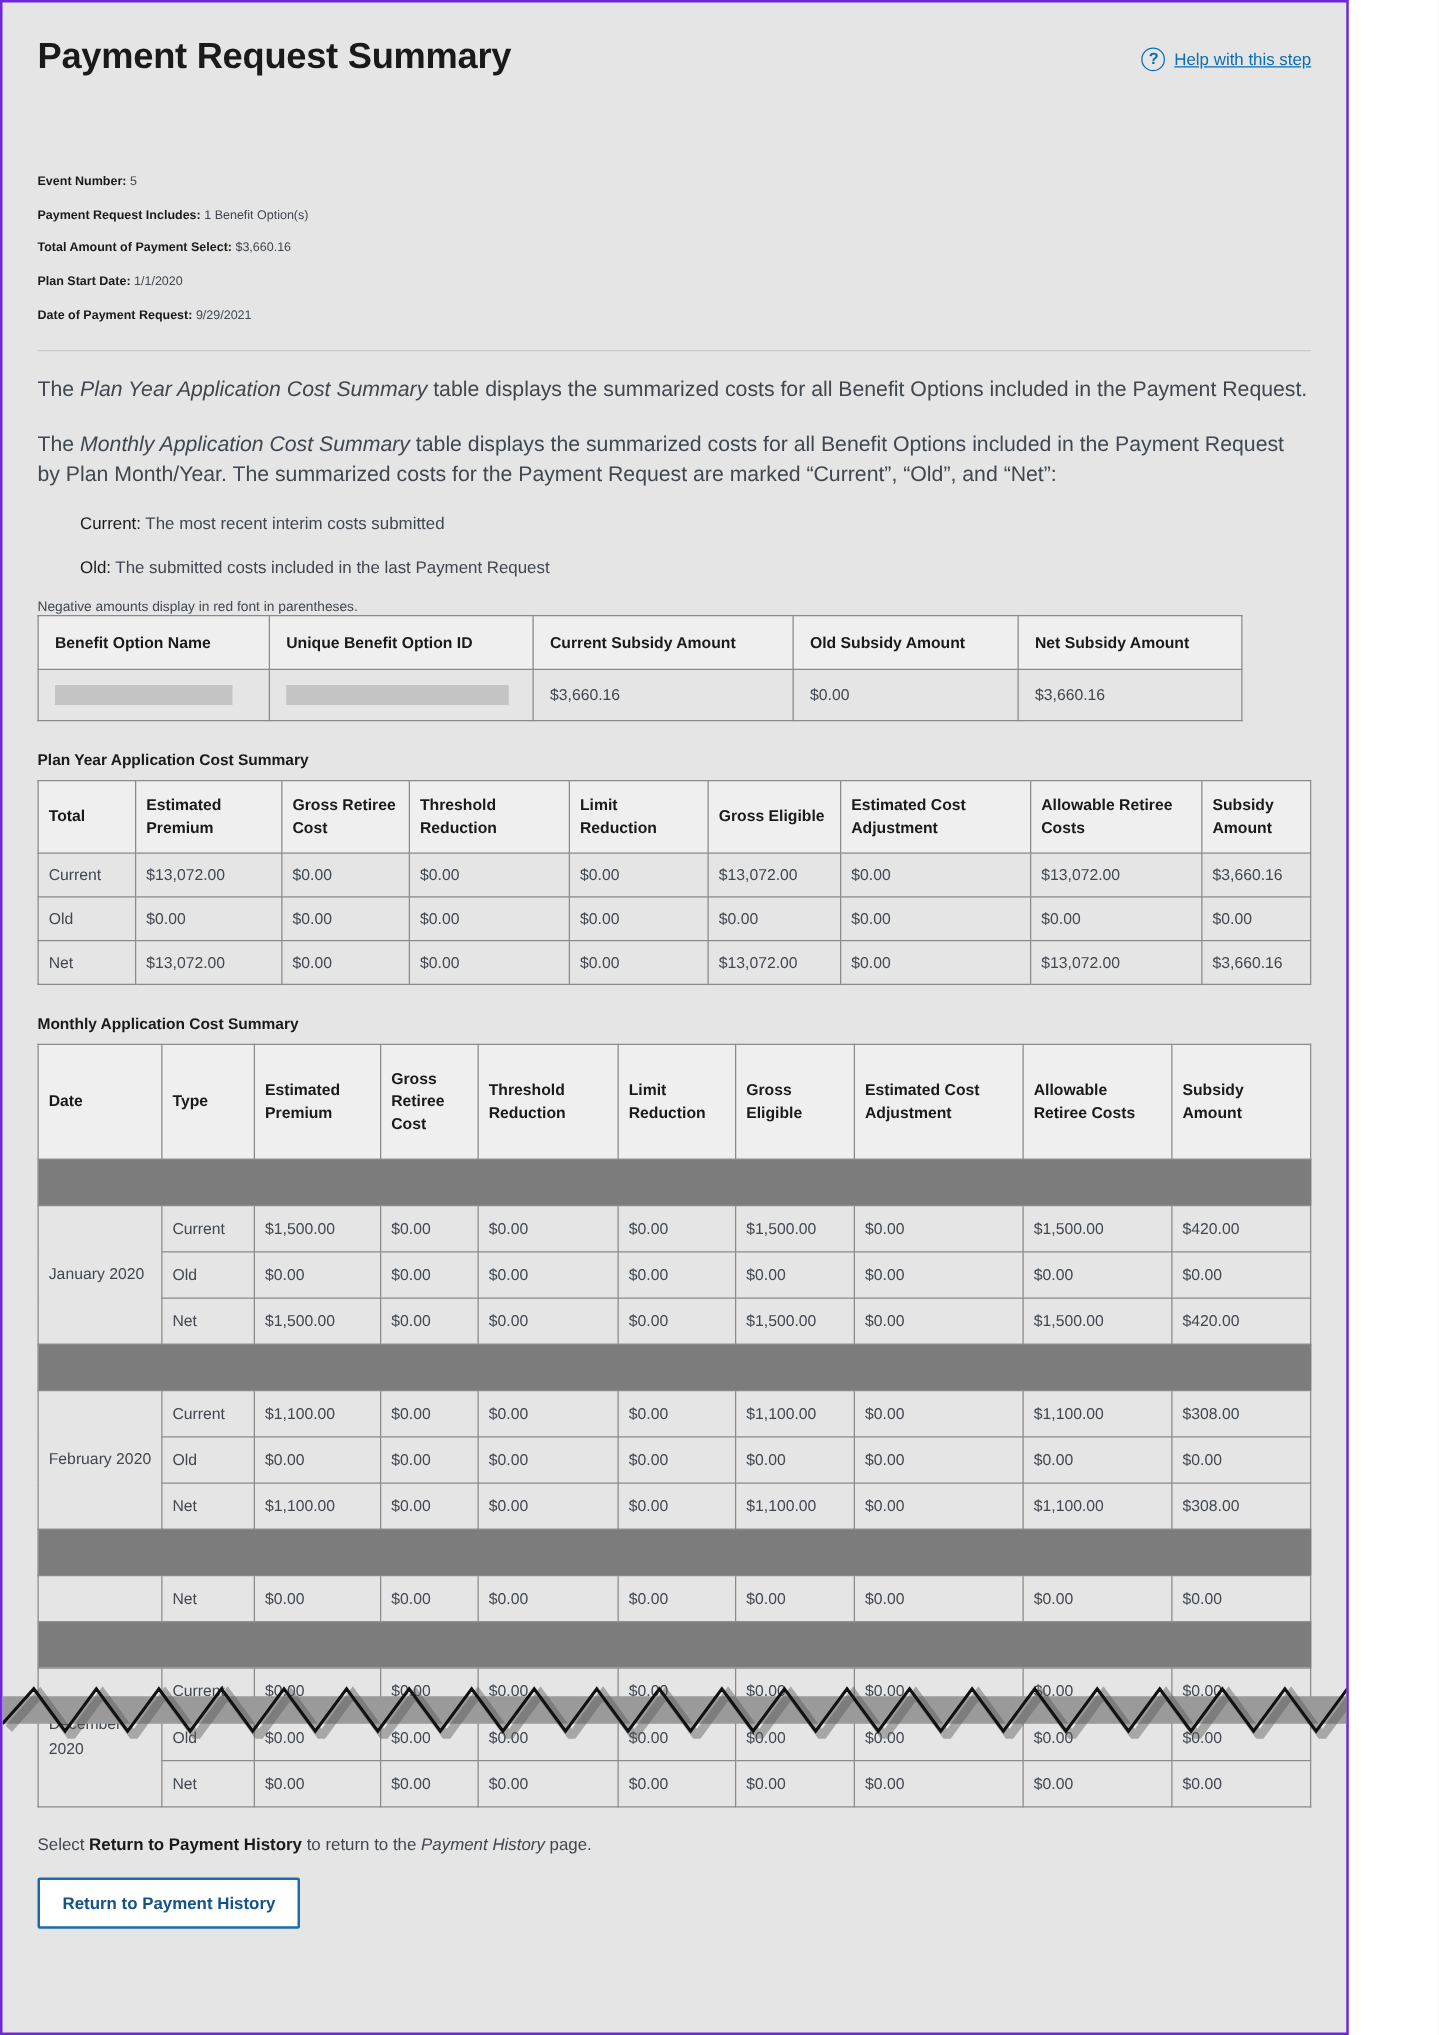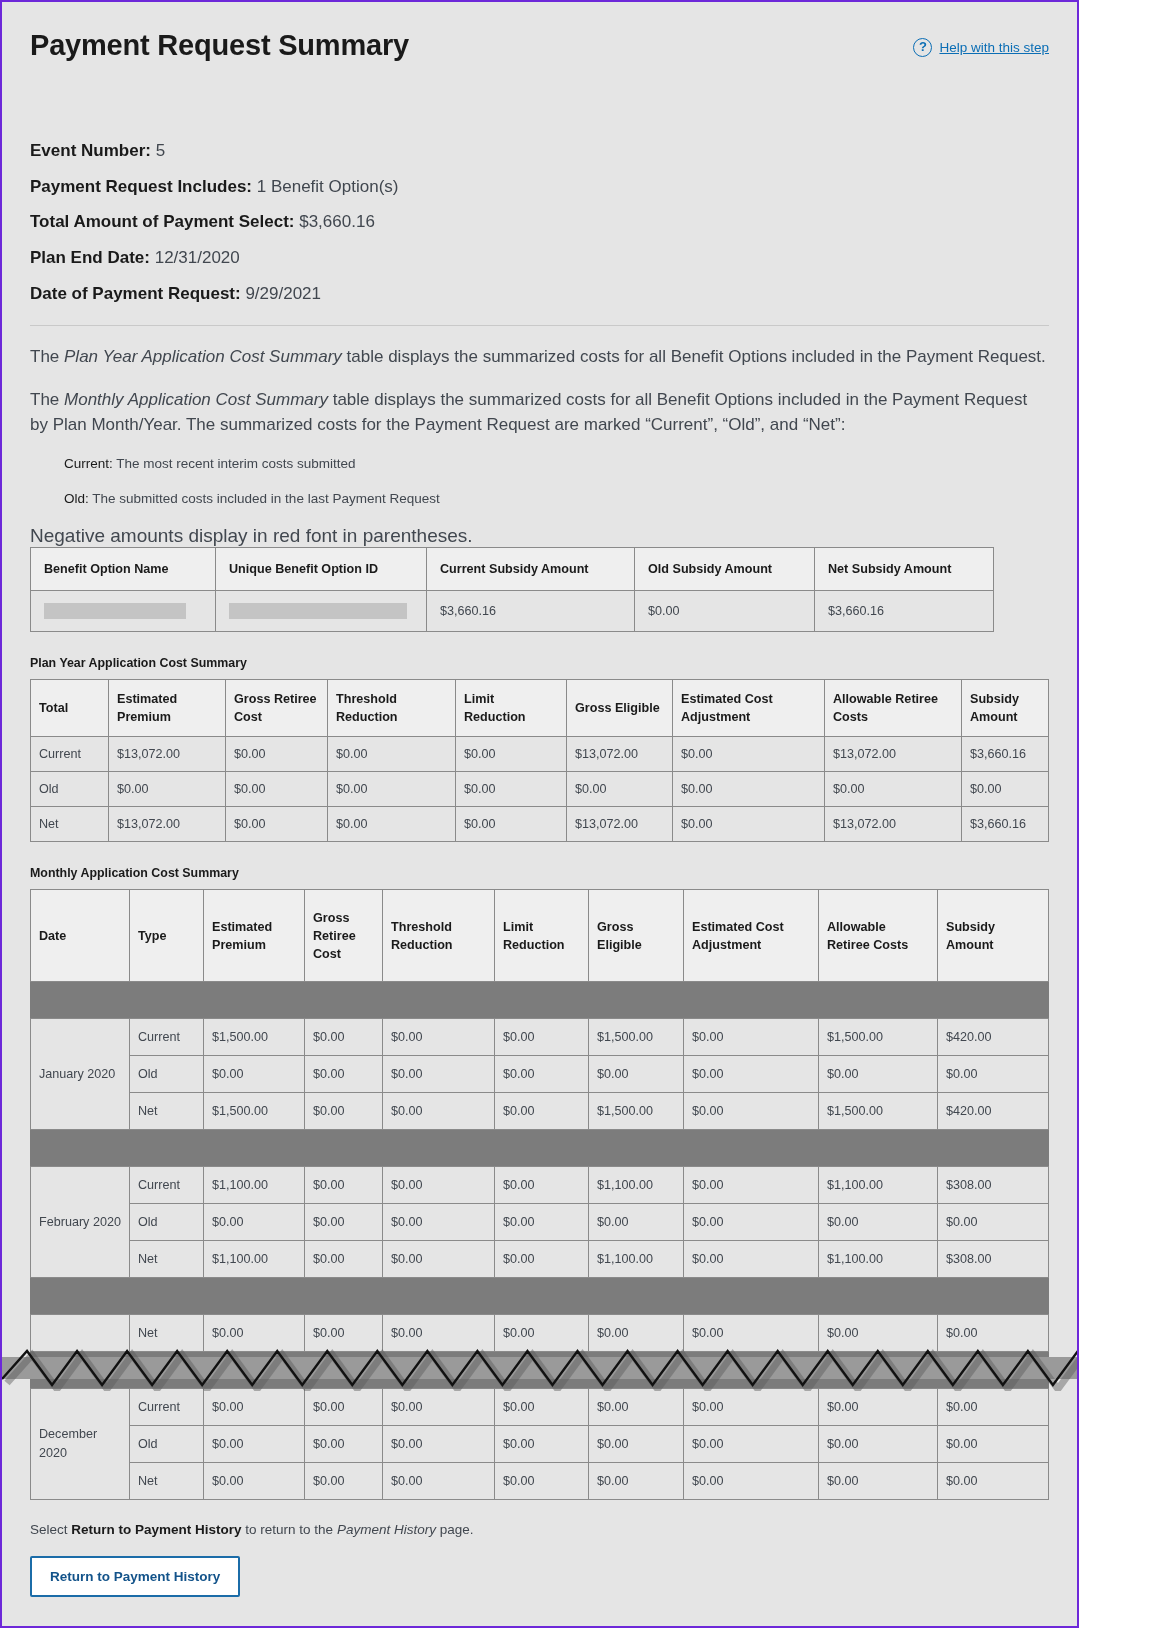--- a/index.html
+++ b/index.html
@@ -35,33 +35,33 @@
   .help-q {
     width:19px; height:19px; border-radius:50%;
     border:1.6px solid #0b6eb5; color:#0b6eb5;
     font-size:13px; font-weight:bold; line-height:16px; text-align:center;
     flex:0 0 auto;
   }
   .help-txt { text-decoration:underline; }
 
   
   .meta { margin-top:78px; }
-  .meta-row { font-size:17px; line-height:1.28; margin-bottom:14px; }
+  .meta-row { font-size:10px; line-height:1.28; margin-bottom:14px; }
   .meta-row b { color:#1a1a1a; font-weight:bold; }
   .meta-row span { color:#41474f; }
 
   .rule { border-top:1px solid #c9c9c9; margin:20px 0 0 0; }
 
   
   .p { font-size:17px; line-height:1.45; color:#41474f; margin:19px 0 0 0; }
   .p i { font-style:italic; }
   .defs { margin:16px 0 0 0; }
   .def { font-size:13.5px; line-height:1.45; color:#41474f; margin:0 0 16px 34px; }
   .def b { color:#1a1a1a; font-weight:normal; }
-  .p-neg { font-size:19px; color:#41474f; margin:16px 0 0 0; }
+  .p-neg { font-size:11px; color:#41474f; margin:16px 0 0 0; }
 
   
   .tbl-cap {
     font-size:12.4px; font-weight:bold; color:#1a1a1a;
     margin:24px 0 9px 0;
   }
   table { border-collapse:collapse; width:100%; table-layout:fixed; }
   table.tbl { border:1px solid #8a8a8a; }
   .tbl th {
     background:#efefef; border:1px solid #8a8a8a;
@@ -125,21 +125,21 @@
         <span class="help-q">?</span>
         <span class="help-txt">Help with this step</span>
       </a>
     </div>
 
     
     <div class="meta" id="meta-block">
         <div class="meta-row"><b>Event Number:</b><span> 5</span></div>
         <div class="meta-row"><b>Payment Request Includes:</b><span> 1 Benefit Option(s)</span></div>
         <div class="meta-row"><b>Total Amount of Payment Select:</b><span> $3,660.16</span></div>
-        <div class="meta-row"><b>Plan End Date:</b><span> 12/31/2020</span></div>
+        <div class="meta-row"><b>Plan Start Date:</b><span> 1/1/2020</span></div>
         <div class="meta-row"><b>Date of Payment Request:</b><span> 9/29/2021</span></div>
       </div>
 
     <div class="rule"></div>
 
     
     <p class="p">
       <span>The </span><i>Plan Year Application Cost Summary</i><span> table displays the summarized costs for all Benefit Options included in the Payment Request.</span>
     </p>
     <p class="p">

